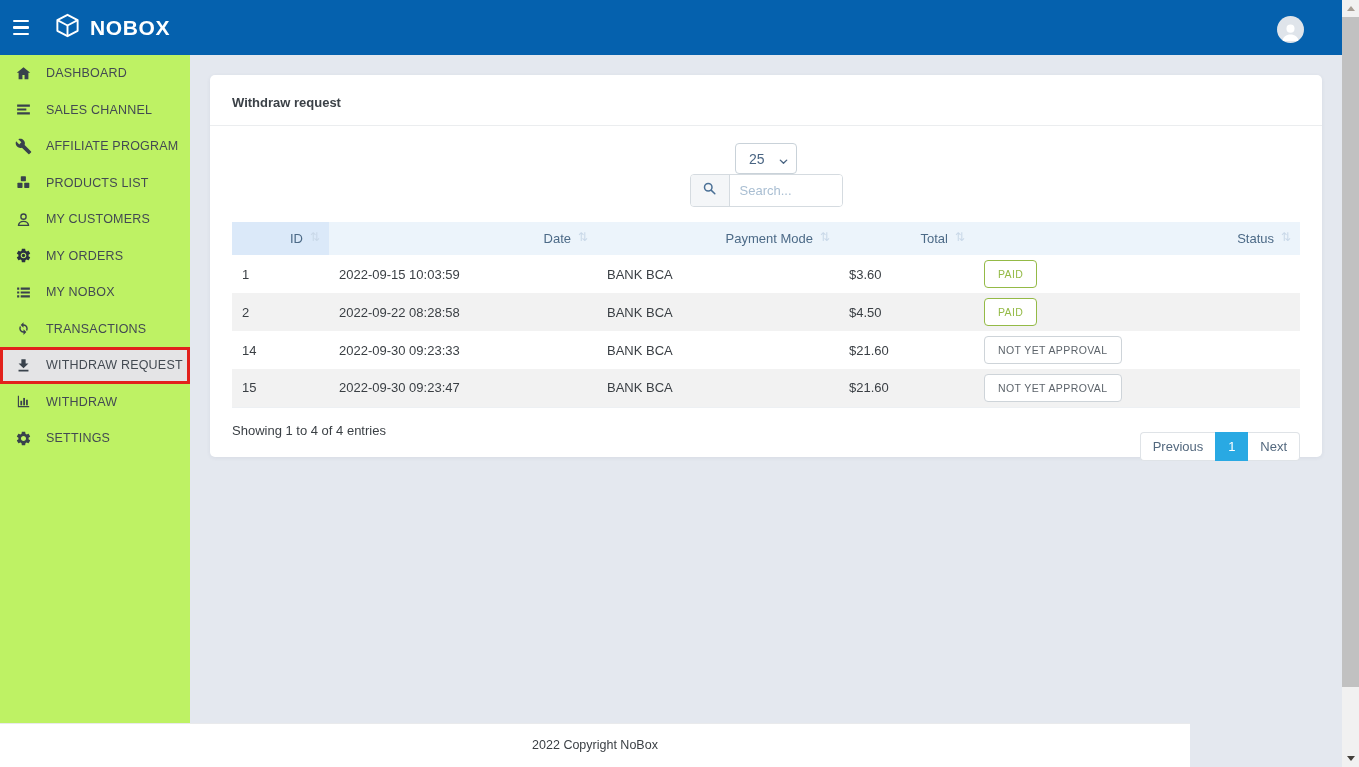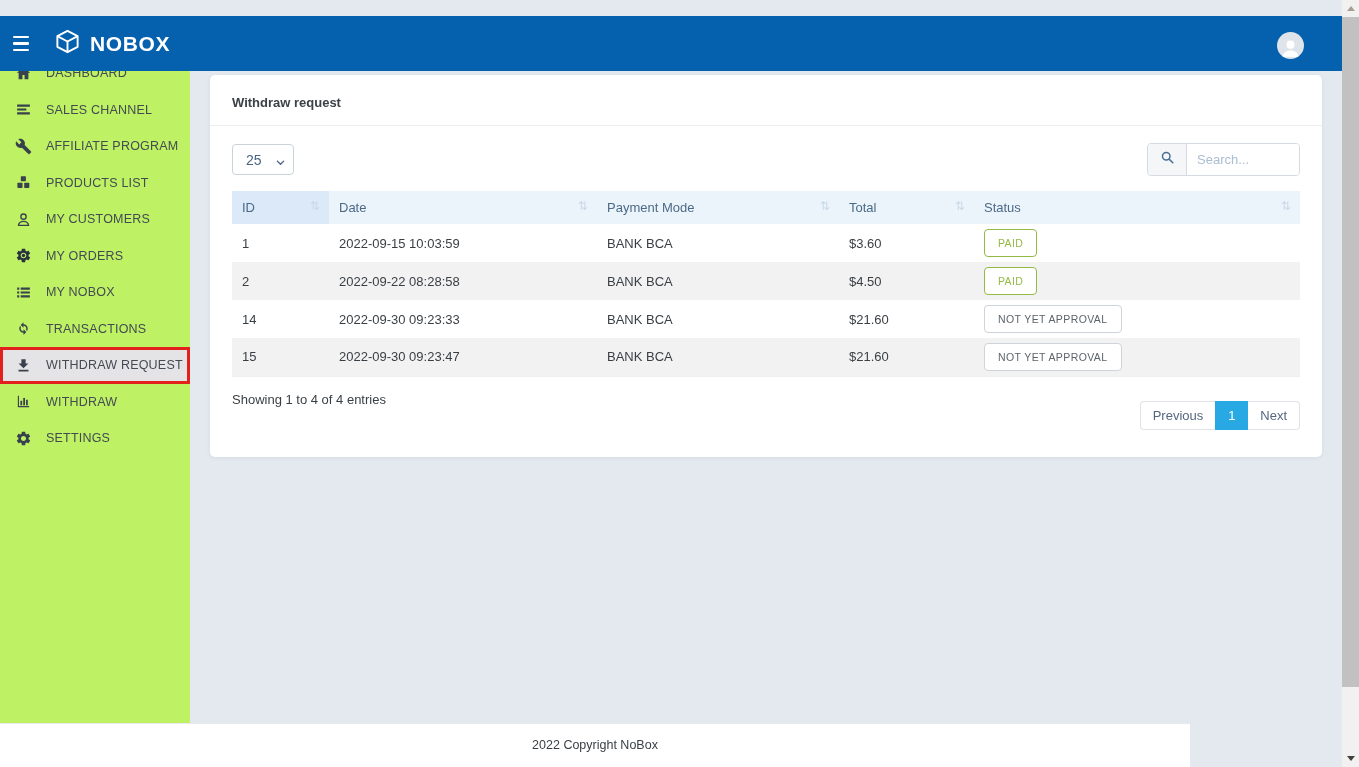--- a/index.html
+++ b/index.html
@@ -6,21 +6,21 @@
   body{
     width:1359px;height:767px;overflow:hidden;
     font-family:"Liberation Sans", sans-serif;
     background:#e4e8ef;position:relative;
     -webkit-font-smoothing:antialiased;
   }
   .app{position:absolute;inset:0;}
 
   
   .topbar{
-    position:absolute;left:0;top:16px;width:1342px;height:55px;
+    position:absolute;left:0;top:0;width:1342px;height:55px;
     background:#0561ae;display:flex;align-items:center;z-index:5;
   }
   .hamburger{width:22px;height:16px;margin-left:13px;display:flex;flex-direction:column;
     justify-content:space-between;cursor:pointer;}
   .hamburger span{display:block;width:16px;height:2.4px;background:#fff;border-radius:1px;}
   .brand{display:flex;align-items:center;gap:9px;margin-left:19px;cursor:pointer;}
   .brand-name{color:#fff;font-size:21px;font-weight:700;letter-spacing:.6px;}
   .avatar{
     position:absolute;right:38px;top:16px;width:27px;height:27px;border-radius:50%;
     background:#dfe4ea;overflow:hidden;cursor:pointer;display:flex;align-items:flex-end;justify-content:center;
@@ -39,37 +39,37 @@
 
   
   .main{position:absolute;left:190px;top:55px;width:1152px;height:668px;background:#e4e8ef;}
   .card{
     position:absolute;left:20px;top:20px;width:1112px;height:382px;background:#fff;
     border-radius:5px;box-shadow:0 1px 4px rgba(40,60,90,.07);box-sizing:border-box;
   }
   .card-title{padding:20px 22px 15px;font-size:13px;font-weight:700;color:#3b4147;border-bottom:1px solid #ebedef;}
   .card-body{padding:17px 22px 0;}
 
-  .controls{display:flex;justify-content:space-between;align-items:center;margin-bottom:15px;}
+  .controls{display:flex;justify-content:space-between;align-items:center;margin-bottom:15px;flex-direction:column;}
   .len-wrap{position:relative;display:inline-block;}
   .len-select{
     -webkit-appearance:none;appearance:none;width:62px;height:31px;border:1px solid #c9d2d9;border-radius:4px;
     background:#fff;color:#4a6583;font-size:14px;padding:0 22px 0 13px;font-family:inherit;cursor:pointer;outline:none;
   }
   .len-chevron{position:absolute;right:8px;top:10px;pointer-events:none;}
 
   .search-group{display:flex;height:31px;border:1px solid #d5dbe0;border-radius:4px;overflow:hidden;background:#fff;}
   .search-btn{width:38px;background:#f4f6f8;border-right:1px solid #d5dbe0;display:flex;align-items:center;justify-content:center;cursor:pointer;}
   .search-input{border:none;width:92px;padding:0 10px;font-size:13px;color:#3a3f44;outline:none;font-family:inherit;}
   .search-input::placeholder{color:#a9bed2;}
 
   
   table.dt{width:100%;border-collapse:collapse;font-size:13px;border-bottom:1px solid #edf0f3;}
   table.dt th{
-    background:#ecf4fb;color:#4c6a87;font-weight:500;text-align:left;height:33px;
+    background:#ecf4fb;color:#4c6a87;font-weight:500;text-align:right;height:33px;
     padding:0 26px 0 10px;position:relative;white-space:nowrap;cursor:pointer;box-sizing:border-box;margin-top:8px;
   }
   table.dt th.sorted{background:#dbe9f9;}
   .sort-icon{position:absolute;right:9px;top:8px;font-size:12px;color:#c9d8e8;}
   .sort-icon::after{content:"⇅";}
   table.dt th:nth-child(1){width:97px;}
   table.dt th:nth-child(2){width:268px;}
   table.dt th:nth-child(3){width:242px;}
   table.dt th:nth-child(4){width:135px;}
   table.dt td{height:38px;padding:0 10px;color:#3a3f44;box-sizing:border-box;}

